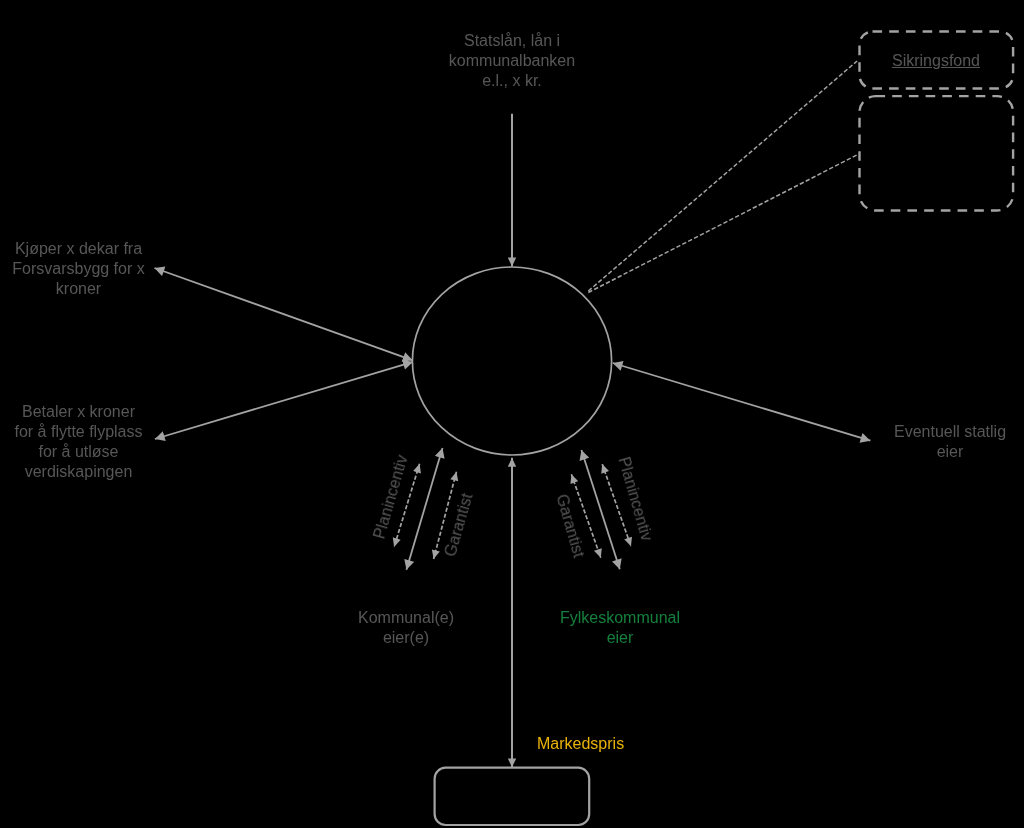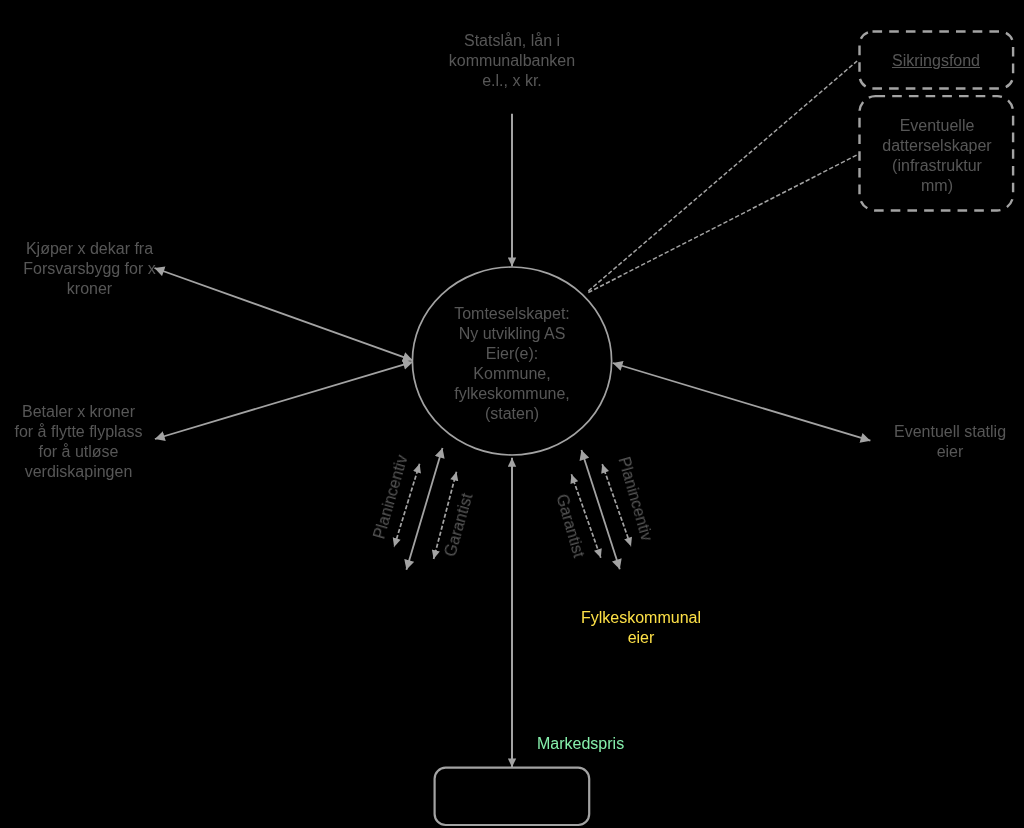--- a/index.html
+++ b/index.html
@@ -62,41 +62,33 @@
   <rect x="859.5" y="31.5" width="153.6" height="57" rx="13" ry="13" fill="none" stroke-width="2.4" stroke-dasharray="9.6 7.1" stroke-dashoffset="0" stroke="#a3a3a3"></rect>
 
   <rect x="859.5" y="96.1" width="153.6" height="114.4" rx="16" ry="16" fill="none" stroke-width="2.4" stroke-dasharray="9.6 7.1" stroke-dashoffset="0" stroke="#a3a3a3"></rect>
 
   <rect x="434.6" y="767.7" width="154.6" height="57.3" rx="11" ry="11" fill="none" stroke-width="2.2" stroke="#a3a3a3"></rect>
 </svg>
 
 <div class="lbl" style="left: 412px; top: 31px; width: 200px; color: rgb(87, 87, 87);">Statslån, lån i
 kommunalbanken
 e.l., x kr.</div>
-<div class="lbl" style="left: 432px; top: 304px; width: 160px; color: rgb(87, 87, 87);">Tomteselskapet:
-Ny utvikling AS
-Eier(e):
-Kommune,
-fylkeskommune,
-(staten)</div>
-<div class="lbl" style="left: 8px; top: 238.7px; width: 141px; color: rgb(87, 87, 87); margin-left: 11px;">Kjøper x dekar fra
+<div class="lbl" style="left: 8px; top: 238.7px; width: 141px; color: rgb(87, 87, 87);">Kjøper x dekar fra
 Forsvarsbygg for x
 kroner</div>
 <div class="lbl" style="left: 8px; top: 402px; width: 141px; color: rgb(87, 87, 87);">Betaler x kroner
 for å flytte flyplass
 for å utløse
 verdiskapingen</div>
 <div class="lbl" style="left: 890px; top: 422px; width: 120px; color: rgb(87, 87, 87);">Eventuell statlig
 eier</div>
-<div class="lbl" style="left: 559px; top: 608px; width: 122px; color: #fde047; margin-left: 21px;">Fylkeskommunal
+<div class="lbl" style="left: 346px; top: 608px; width: 120px; color: rgb(87, 87, 87);">Kommunal(e)
+eier(e)</div>
+<div class="lbl" style="left: 559px; top: 608px; width: 122px; color: #15803d;">Fylkeskommunal
 eier</div>
-<div class="lbl" style="left: 537px; top: 733.5px; width: 120px; text-align: left; color: #86efac;">Markedspris</div>
+<div class="lbl" style="left: 537px; top: 733.5px; width: 120px; text-align: left; color: #eab308;">Markedspris</div>
 <div class="lbl" style="left: 876px; top: 51.4px; width: 120px; color: rgb(87, 87, 87); text-decoration: underline;">Sikringsfond</div>
-<div class="lbl" style="left: 871px; top: 115.8px; width: 132px; color: rgb(87, 87, 87);">Eventuelle
-datterselskaper
-(infrastruktur
-mm)</div>
 
 <div class="lbl rot" style="left: 331.1px; top: 486.5px; width: 120px; transform: rotate(-74deg) translateZ(0px); color: rgb(87, 87, 87);">Planincentiv</div>
 <div class="lbl rot" style="left: 409px; top: 515.1px; width: 100px; transform: rotate(-74deg) translateZ(0px); color: rgb(87, 87, 87);">Garantist</div>
 <div class="lbl rot" style="left: 519.9px; top: 515.8px; width: 100px; transform: rotate(74deg) translateZ(0px); color: rgb(87, 87, 87);">Garantist</div>
 <div class="lbl rot" style="left: 575.25px; top: 488.5px; width: 120px; transform: rotate(74deg) translateZ(0px); color: rgb(87, 87, 87);">Planincentiv</div>
 </div>
 
 </body></html>

